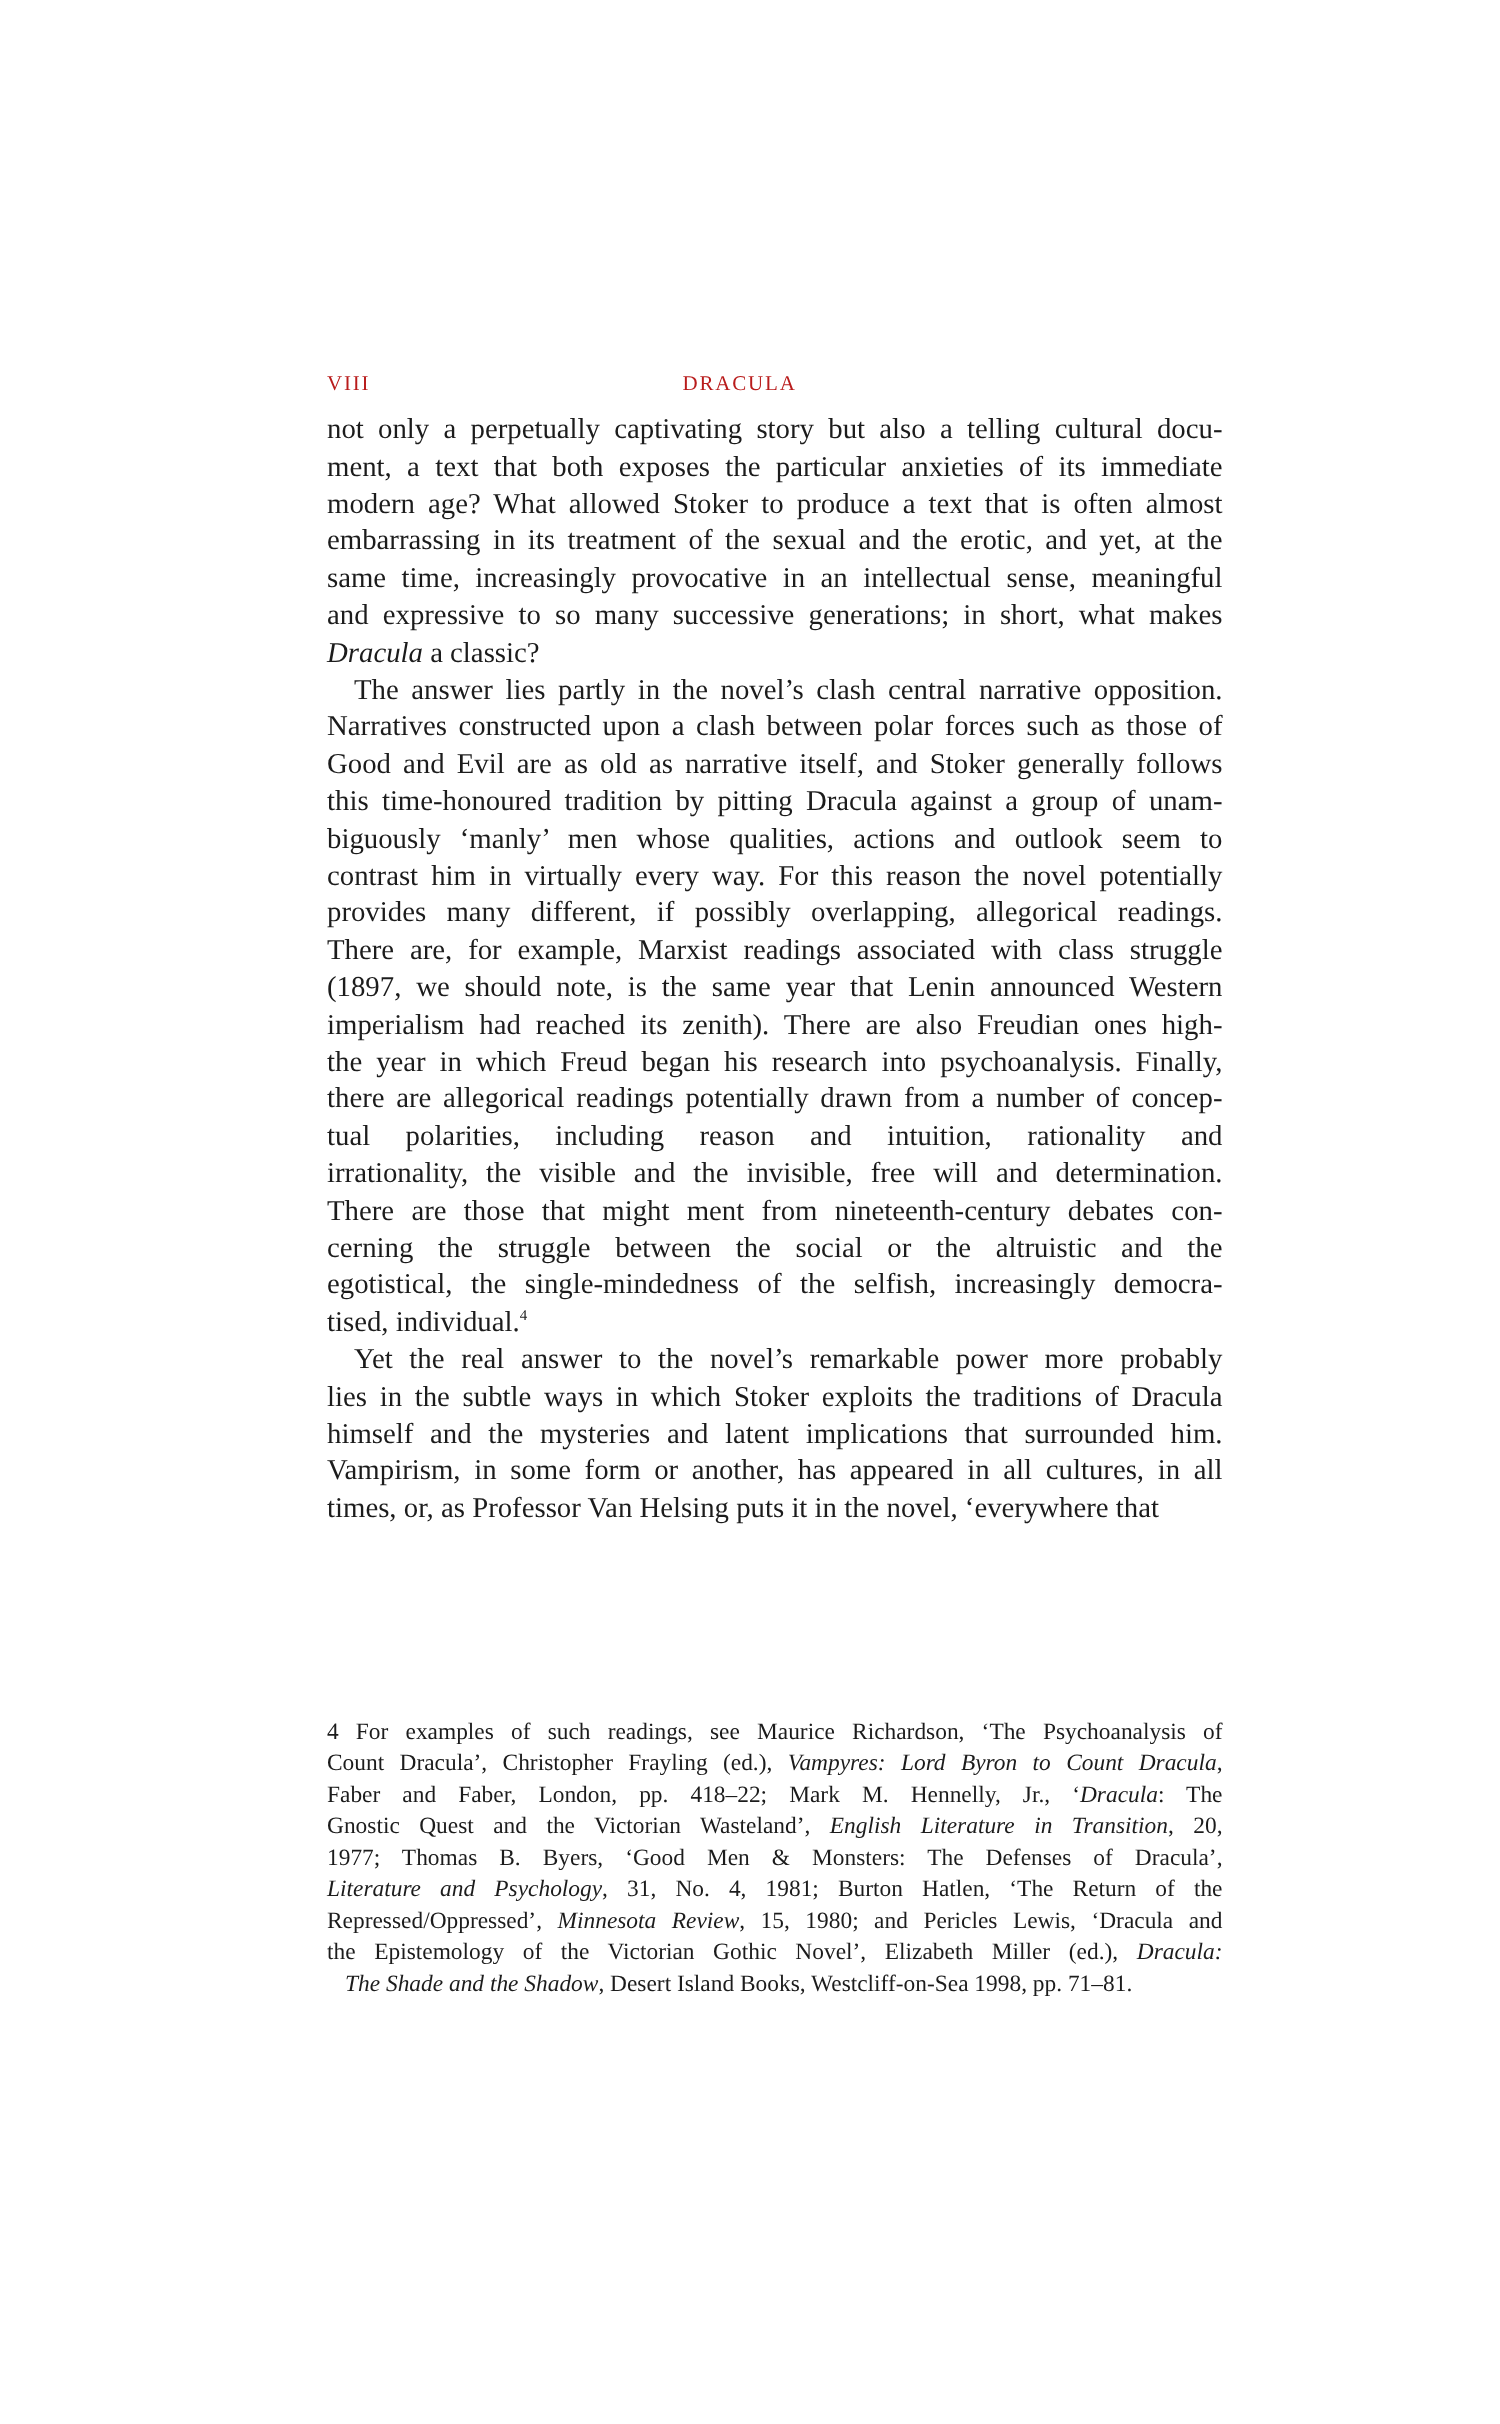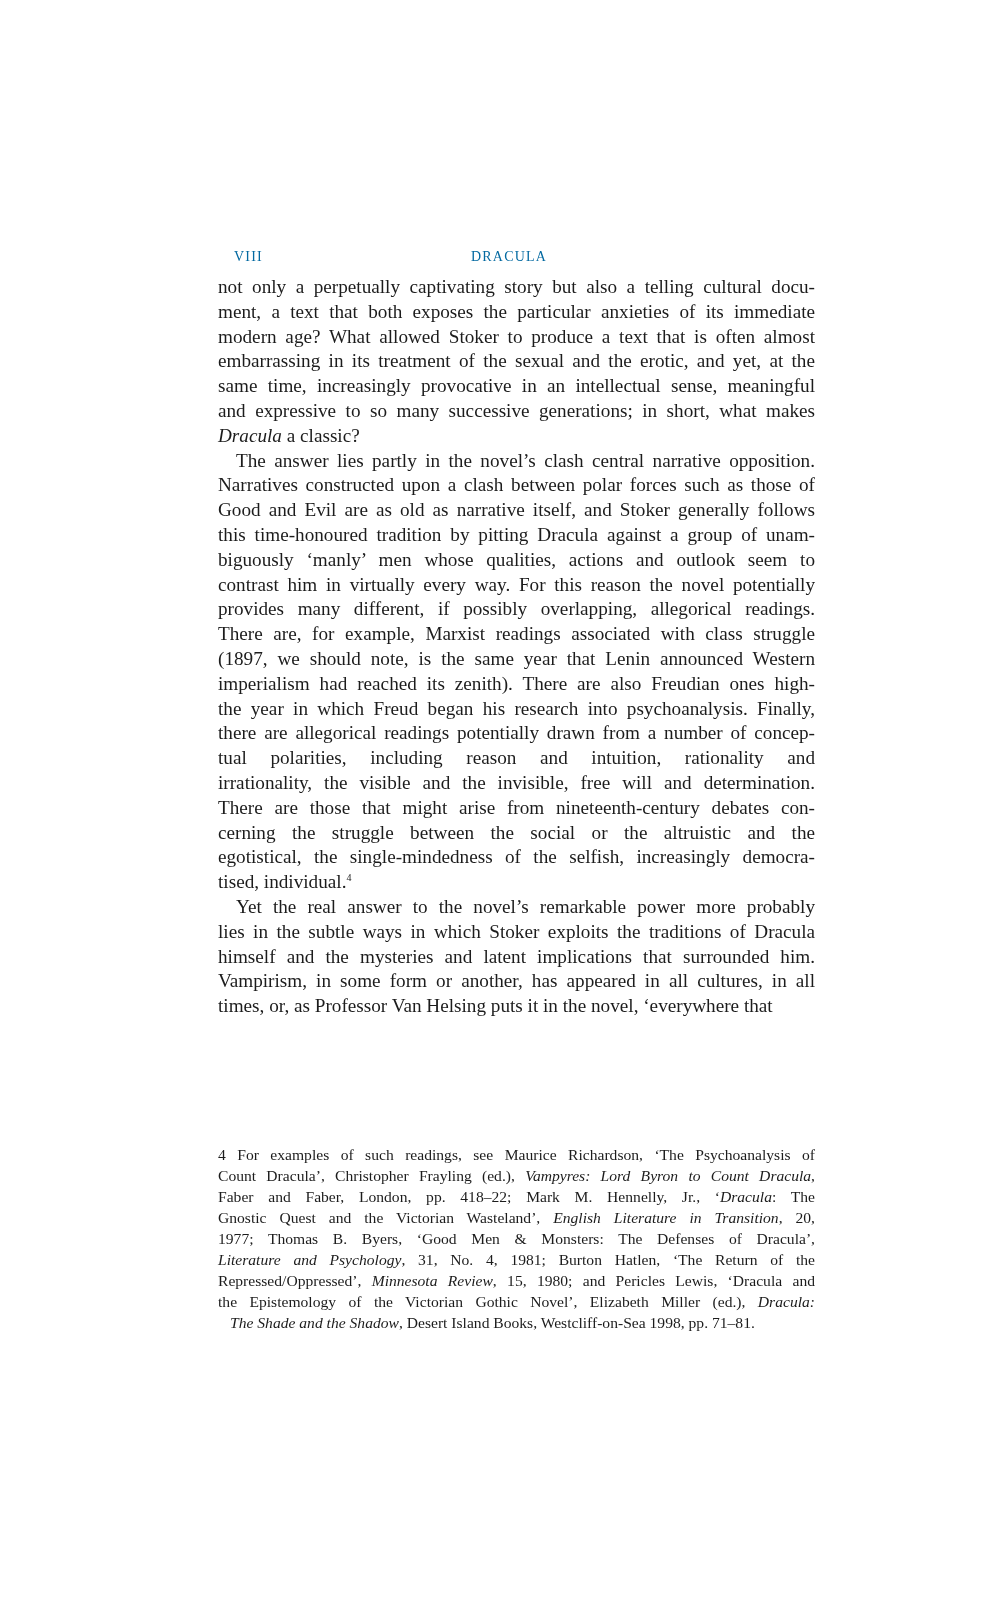--- a/index.html
+++ b/index.html
@@ -1,21 +1,21 @@
 <!DOCTYPE html>
 <html><head>
 <meta charset="utf-8">
 <style>
   html, body { margin: 0; padding: 0; background: #ffffff; }
   body { width: 1000px; height: 1616px; position: relative; overflow: hidden; }
   .page { position: absolute; left: 0; top: 0; width: 1000px; height: 1616px; background: #fff; }
   .running-head {
     position: absolute; left: 218px; top: 249px; width: 597px; height: 20px;
-    font-family: "Liberation Serif", "DejaVu Serif", serif; color: #0369a1;
-    font-size: 14px; letter-spacing: 1.2px; margin-left: 16px;
+    font-family: "Liberation Serif", "DejaVu Serif", serif; color: #b91c1c;
+    font-size: 14px; letter-spacing: 1.2px;
   }
   .folio { position: absolute; left: 0; top: 0; }
   .title { position: absolute; left: 237px; top: 0; }
   .body-text {
     position: absolute; left: 218px; top: 275px; width: 597px;
     font-family: "Liberation Serif", "DejaVu Serif", serif; color: #1c1c1c;
     font-size: 19.2px; line-height: 24.8px;
   }
   .line { display: block; white-space: nowrap; text-align: justify; text-align-last: justify; height: 24.8px; }
   .line.last { text-align-last: left; }
@@ -54,21 +54,21 @@
       <span class="line">biguously ‘manly’ men whose qualities, actions and outlook seem to</span>
       <span class="line">contrast him in virtually every way. For this reason the novel potentially</span>
       <span class="line">provides many different, if possibly overlapping, allegorical readings.</span>
       <span class="line">There are, for example, Marxist readings associated with class struggle</span>
       <span class="line">(1897, we should note, is the same year that Lenin announced Western</span>
       <span class="line">imperialism had reached its zenith). There are also Freudian ones high-</span>
       <span class="line">the year in which Freud began his research into psychoanalysis. Finally,</span>
       <span class="line">there are allegorical readings potentially drawn from a number of concep-</span>
       <span class="line">tual polarities, including reason and intuition, rationality and</span>
       <span class="line">irrationality, the visible and the invisible, free will and determination.</span>
-      <span class="line">There are those that might arise from nineteenth-century debates con-</span>
+      <span class="line">There are those that might ment from nineteenth-century debates con-</span>
       <span class="line">cerning the struggle between the social or the altruistic and the</span>
       <span class="line">egotistical, the single-mindedness of the selfish, increasingly democra-</span>
       <span class="line last">tised, individual.<sup>4</sup></span>
       <span class="line indent">Yet the real answer to the novel’s remarkable power more probably</span>
       <span class="line">lies in the subtle ways in which Stoker exploits the traditions of Dracula</span>
       <span class="line">himself and the mysteries and latent implications that surrounded him.</span>
       <span class="line">Vampirism, in some form or another, has appeared in all cultures, in all</span>
       <span class="line last">times, or, as Professor Van Helsing puts it in the novel, ‘everywhere that</span>
     </div>
 

